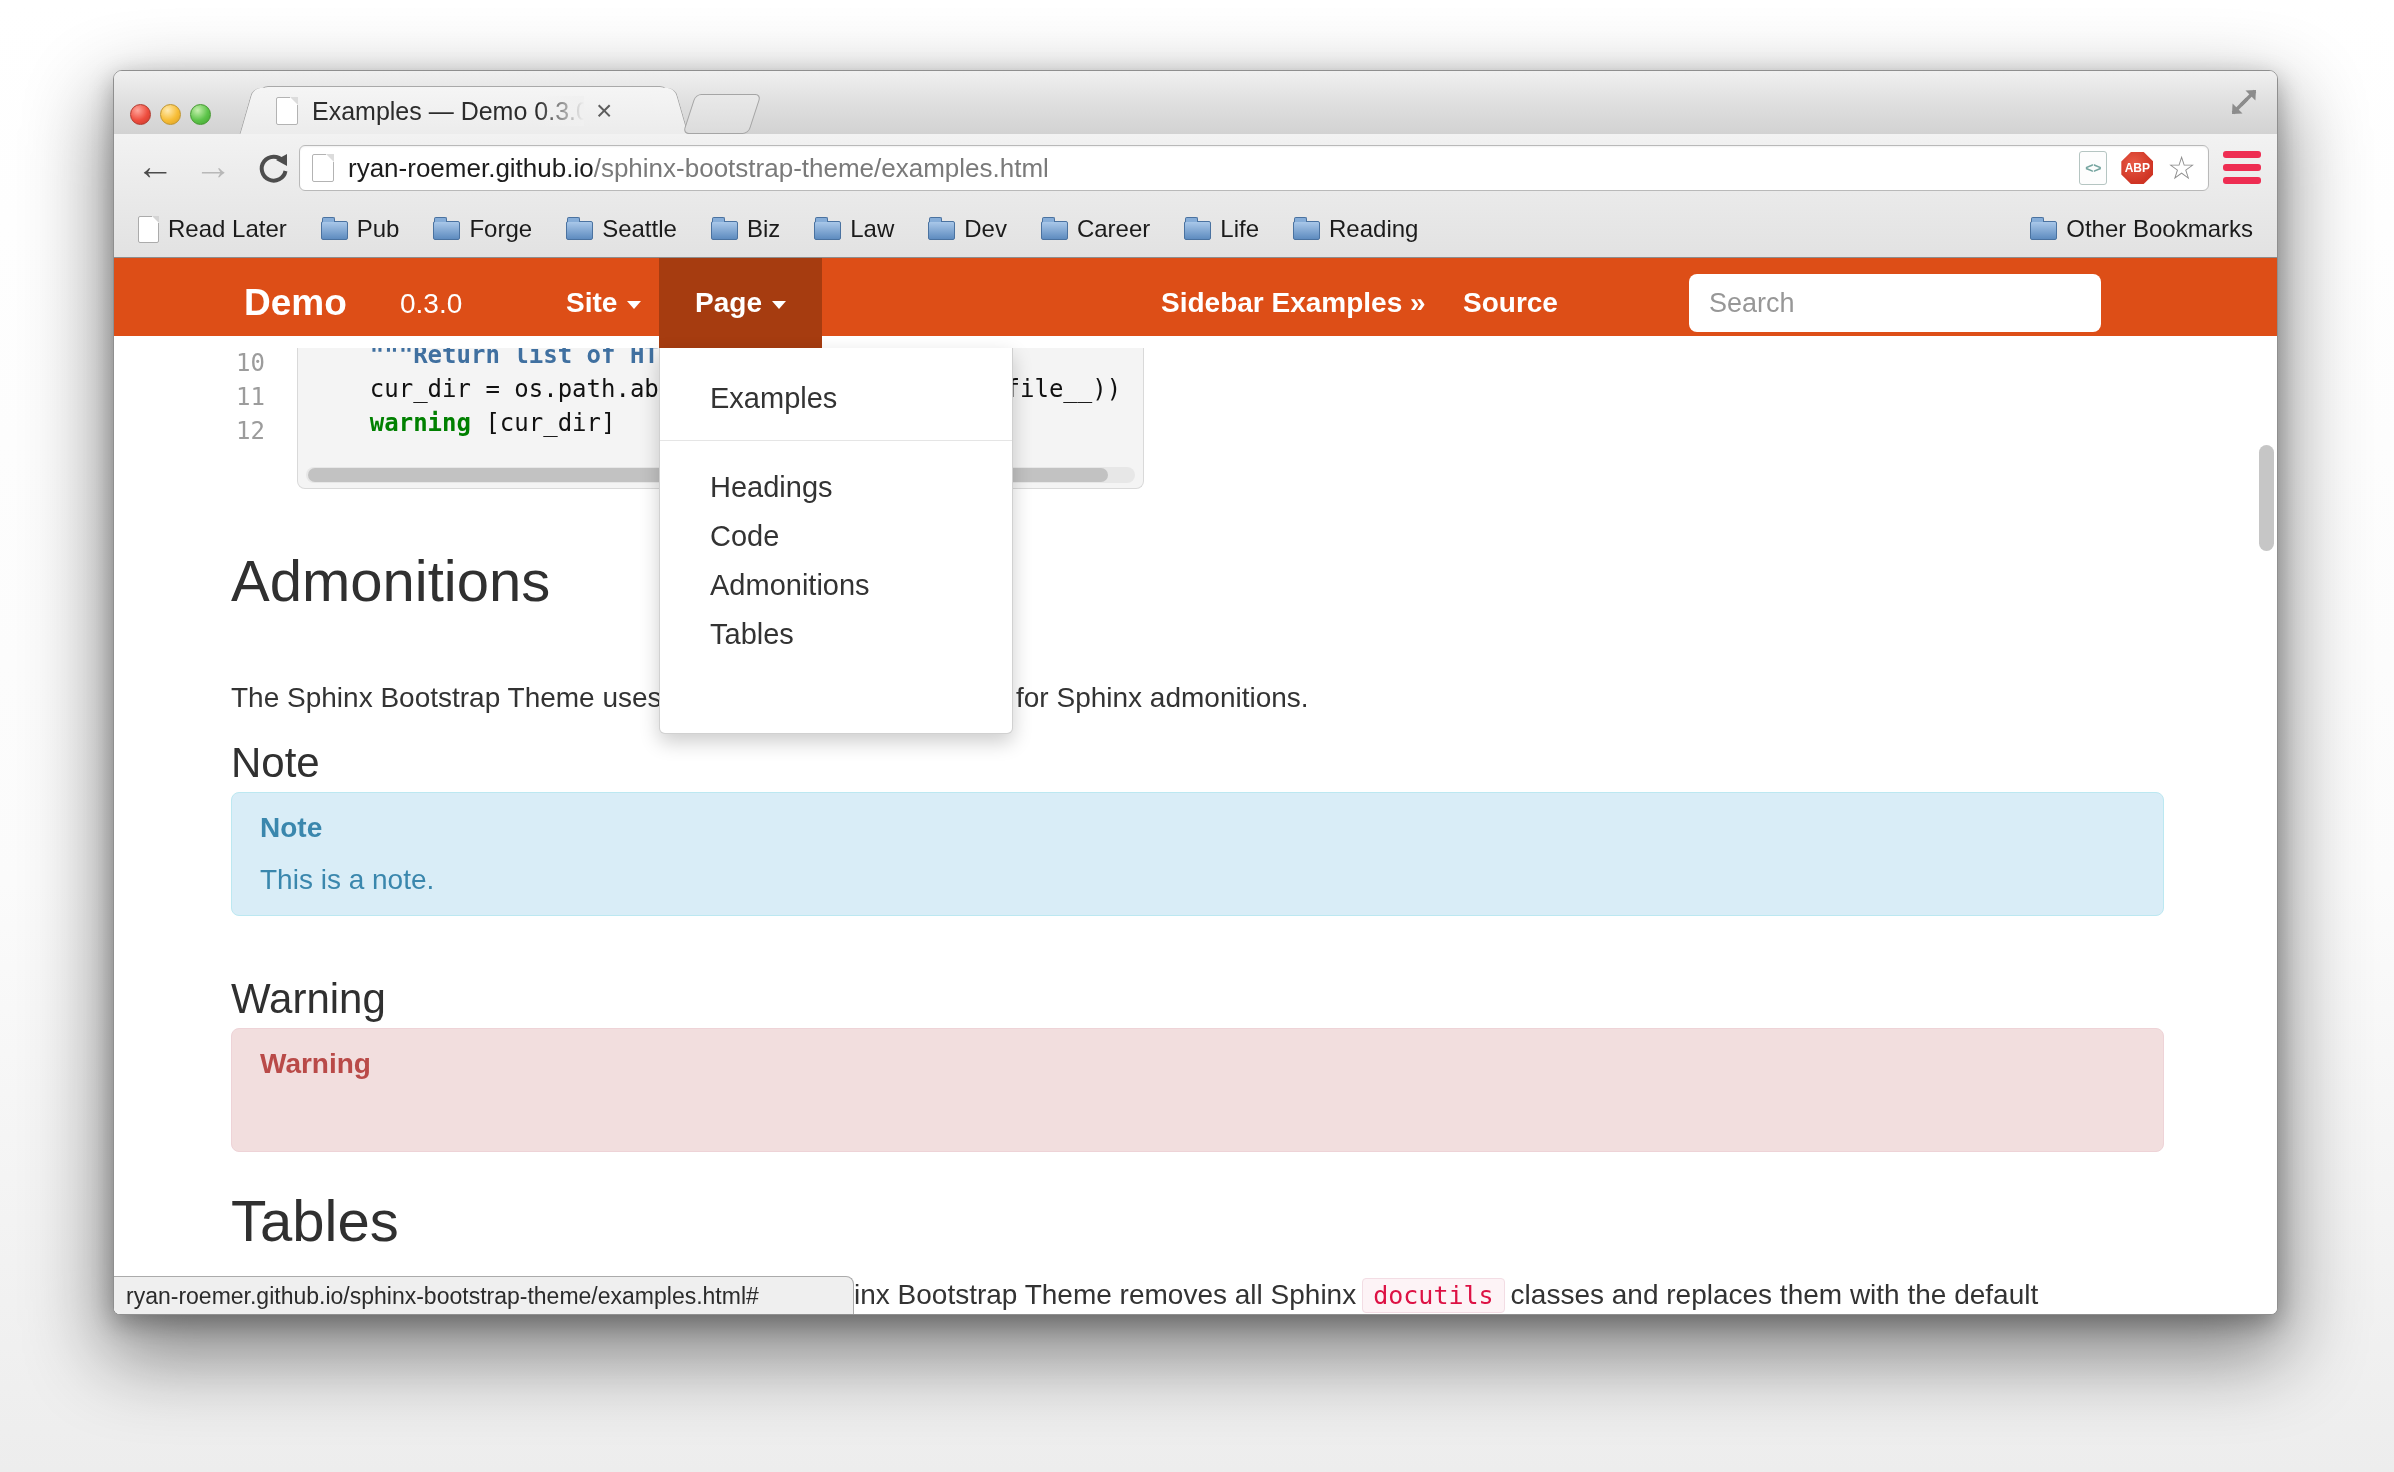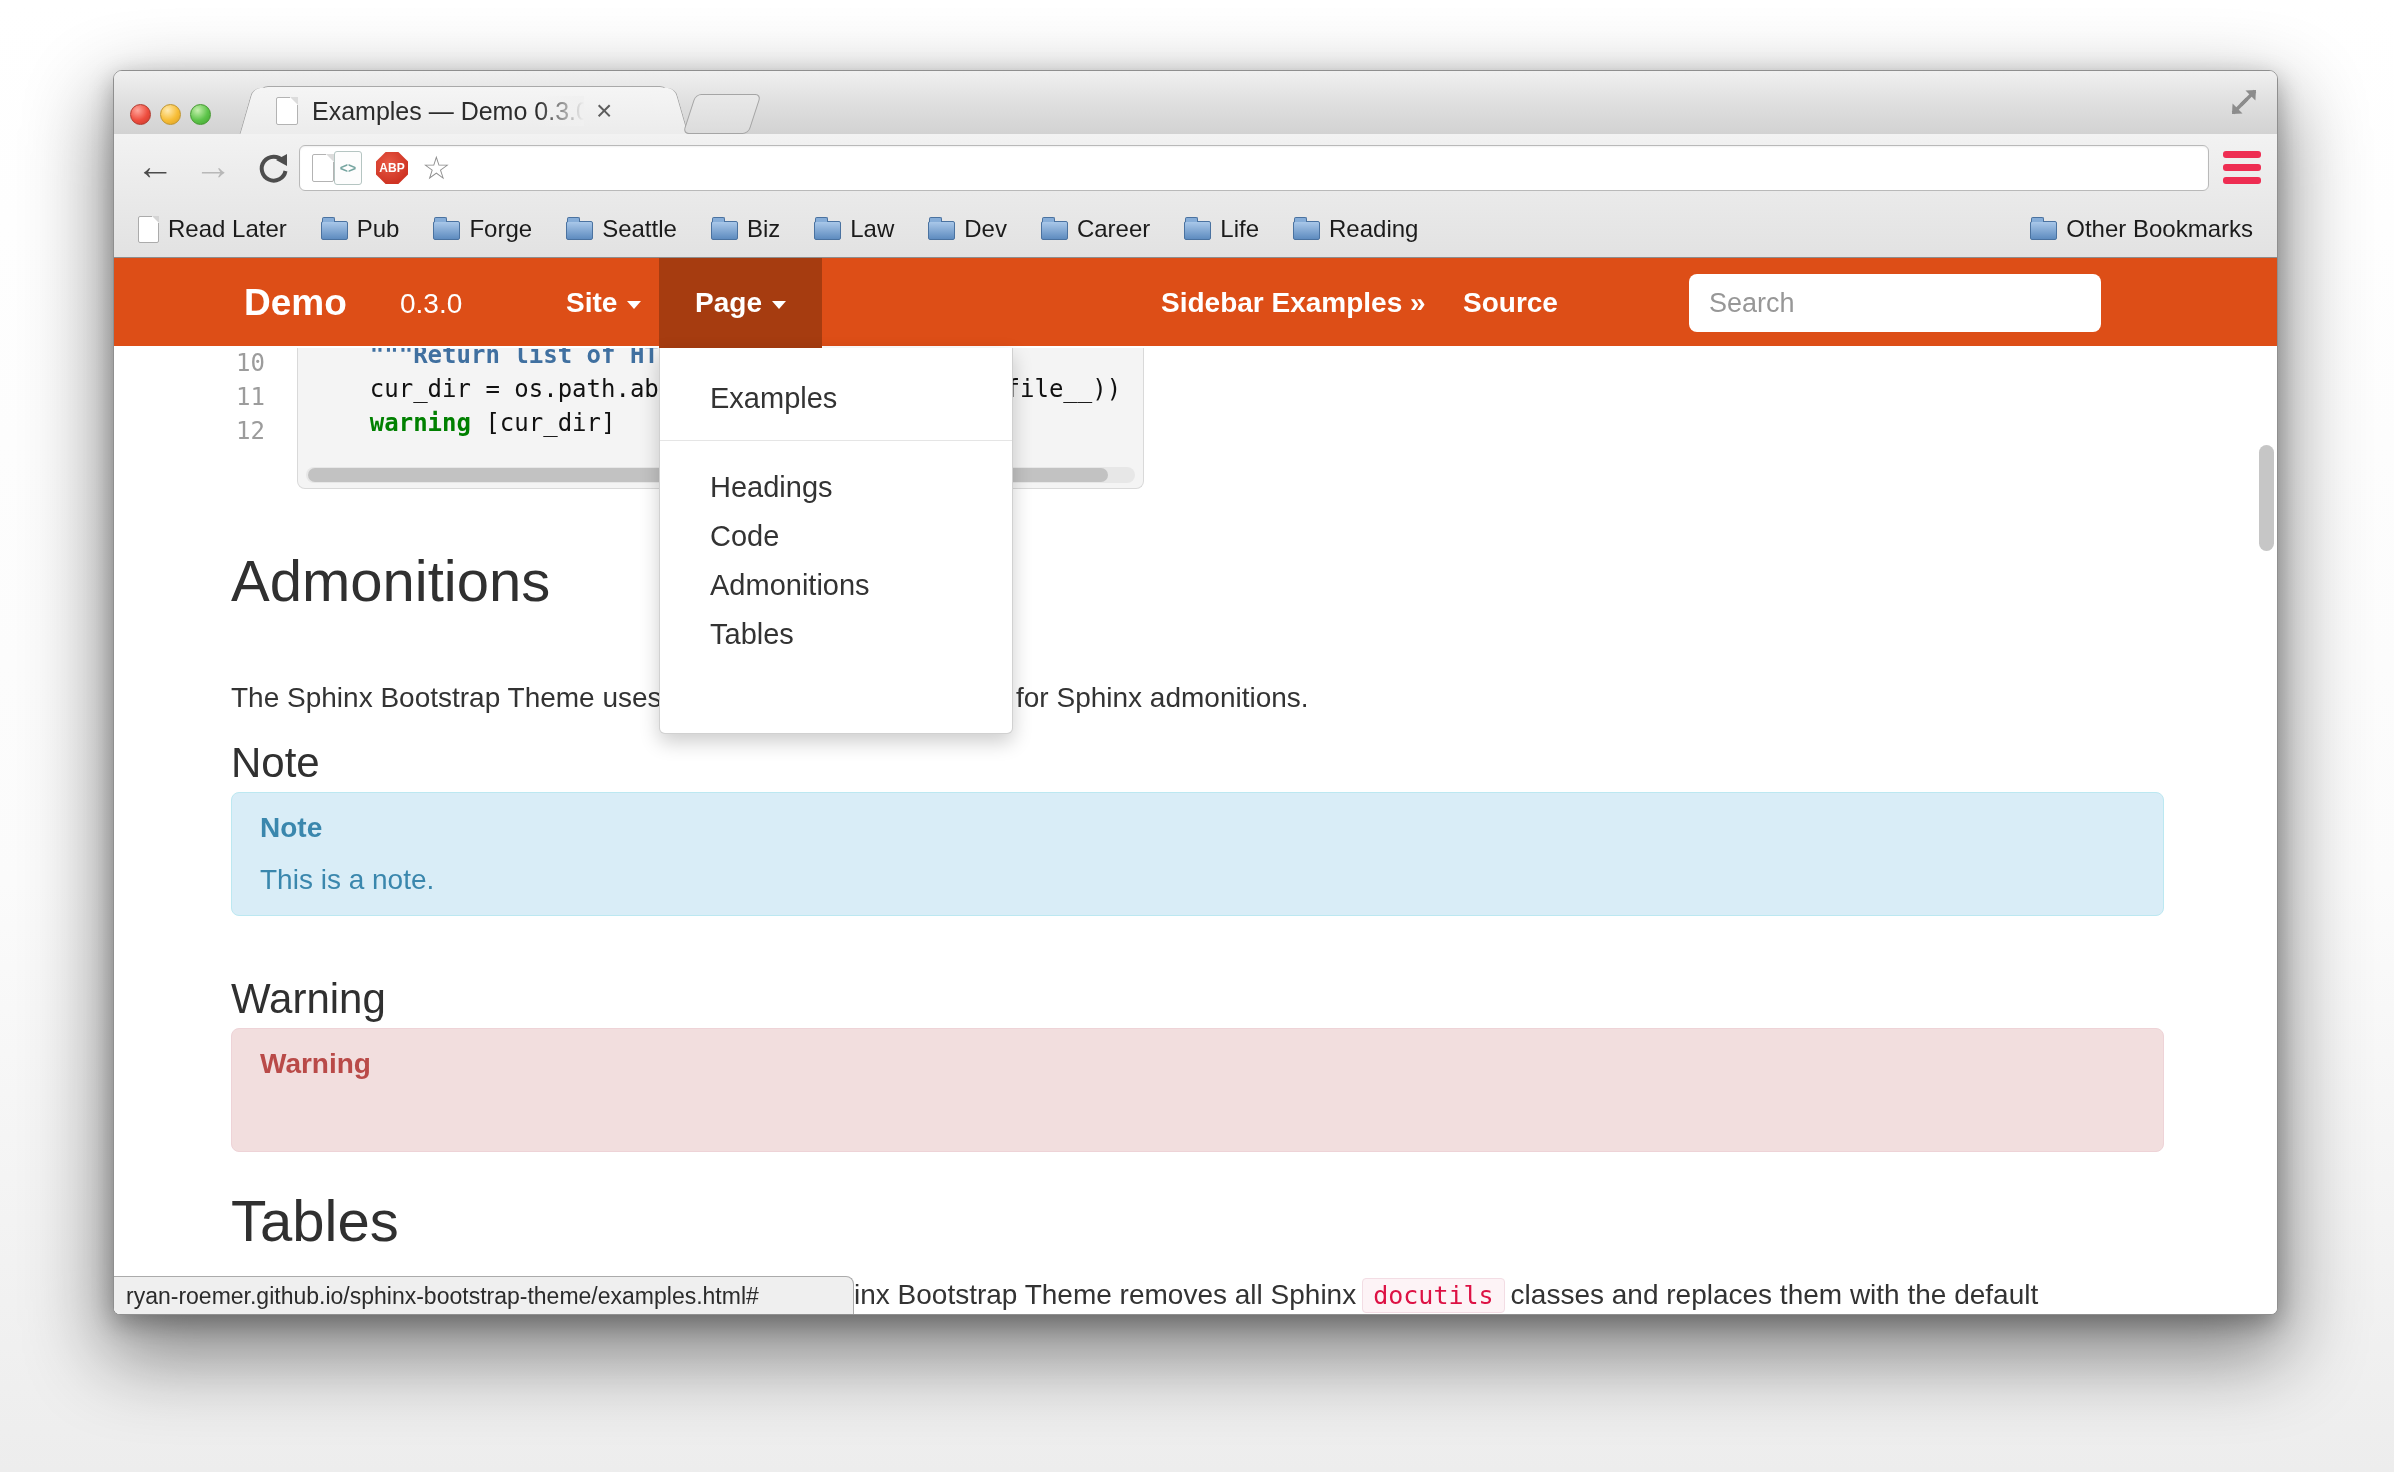--- a/index.html
+++ b/index.html
@@ -75,21 +75,21 @@
   .folder-icon{width:27px;height:19px;background:linear-gradient(180deg,#a9c7e9,#5e8cbf);
     border:1px solid #4a72a0;border-radius:2px;position:relative;margin-top:3px;box-sizing:border-box;}
   .folder-icon::before{content:"";position:absolute;top:-5px;left:0px;width:11px;height:4px;
     background:#86add8;border:1px solid #4a72a0;border-bottom:none;border-radius:2px 2px 0 0;}
   .bm-page-icon{width:19px;height:25px;background:#fff;border:1px solid #ababab;border-radius:2px;position:relative;}
   .bm-page-icon::before{content:"";position:absolute;top:-1px;right:-1px;border-style:solid;
     border-width:0 7px 7px 0;border-color:#e6e6e6 #d4d4d4 #fff #e6e6e6;}
   .other-bm{margin-left:auto;}
   
   .page{position:absolute;left:0;top:187px;width:2165px;height:1058px;background:#fff;overflow:hidden;}
-  .navbar{position:absolute;left:0;top:0;width:100%;height:88px;background:#dd4e17;z-index:40;}
+  .navbar{position:absolute;left:0;top:0;width:100%;height:78px;background:#dd4e17;z-index:40;}
   .brand{position:absolute;left:130px;top:0;line-height:90px;font-size:37px;font-weight:bold;color:#fff;}
   .version{position:absolute;left:286px;top:0;line-height:92px;font-size:28px;color:#ffffff;}
   .nav-link{position:absolute;top:0;line-height:90px;font-size:28px;font-weight:bold;color:#fff;white-space:nowrap;}
   .caret{display:inline-block;width:0;height:0;border-left:7px solid transparent;border-right:7px solid transparent;
     border-top:8px solid #fff;margin-left:10px;vertical-align:3px;}
   .nav-site{left:452px;}
   .nav-page-active{position:absolute;left:545px;top:0;width:163px;height:90px;background:#a63c10;
     text-align:center;line-height:90px;font-size:28px;font-weight:bold;color:#fff;}
   .nav-prev{left:737px;}
   .nav-next{left:1047px;}
@@ -178,20 +178,21 @@
     <div class="nav-arrow back">←</div>
     <div class="nav-arrow forward">→</div>
     <div class="refresh">
       <svg width="34" height="34" viewBox="0 0 34 34">
         <path d="M27 9 A 12 12 0 1 0 29.5 19" fill="none" stroke="#4d4d4d" stroke-width="4"></path>
         <polygon points="31,2 31,14 20,8" fill="#4d4d4d"></polygon>
       </svg>
     </div>
     <div class="omnibox">
       <div class="doc-icon"></div>
+      <div class="url"><span class="domain">ryan-roemer.github.io</span><span class="path">/sphinx-bootstrap-theme/examples.html</span></div>
       <div class="omni-icons">
         <div class="src-icon">&lt;&gt;</div>
         <div class="abp-icon">ABP</div>
         <div class="star-icon">☆</div>
       </div>
     </div>
     <div class="menu-btn">
         <span></span>
         <span></span>
         <span></span>

